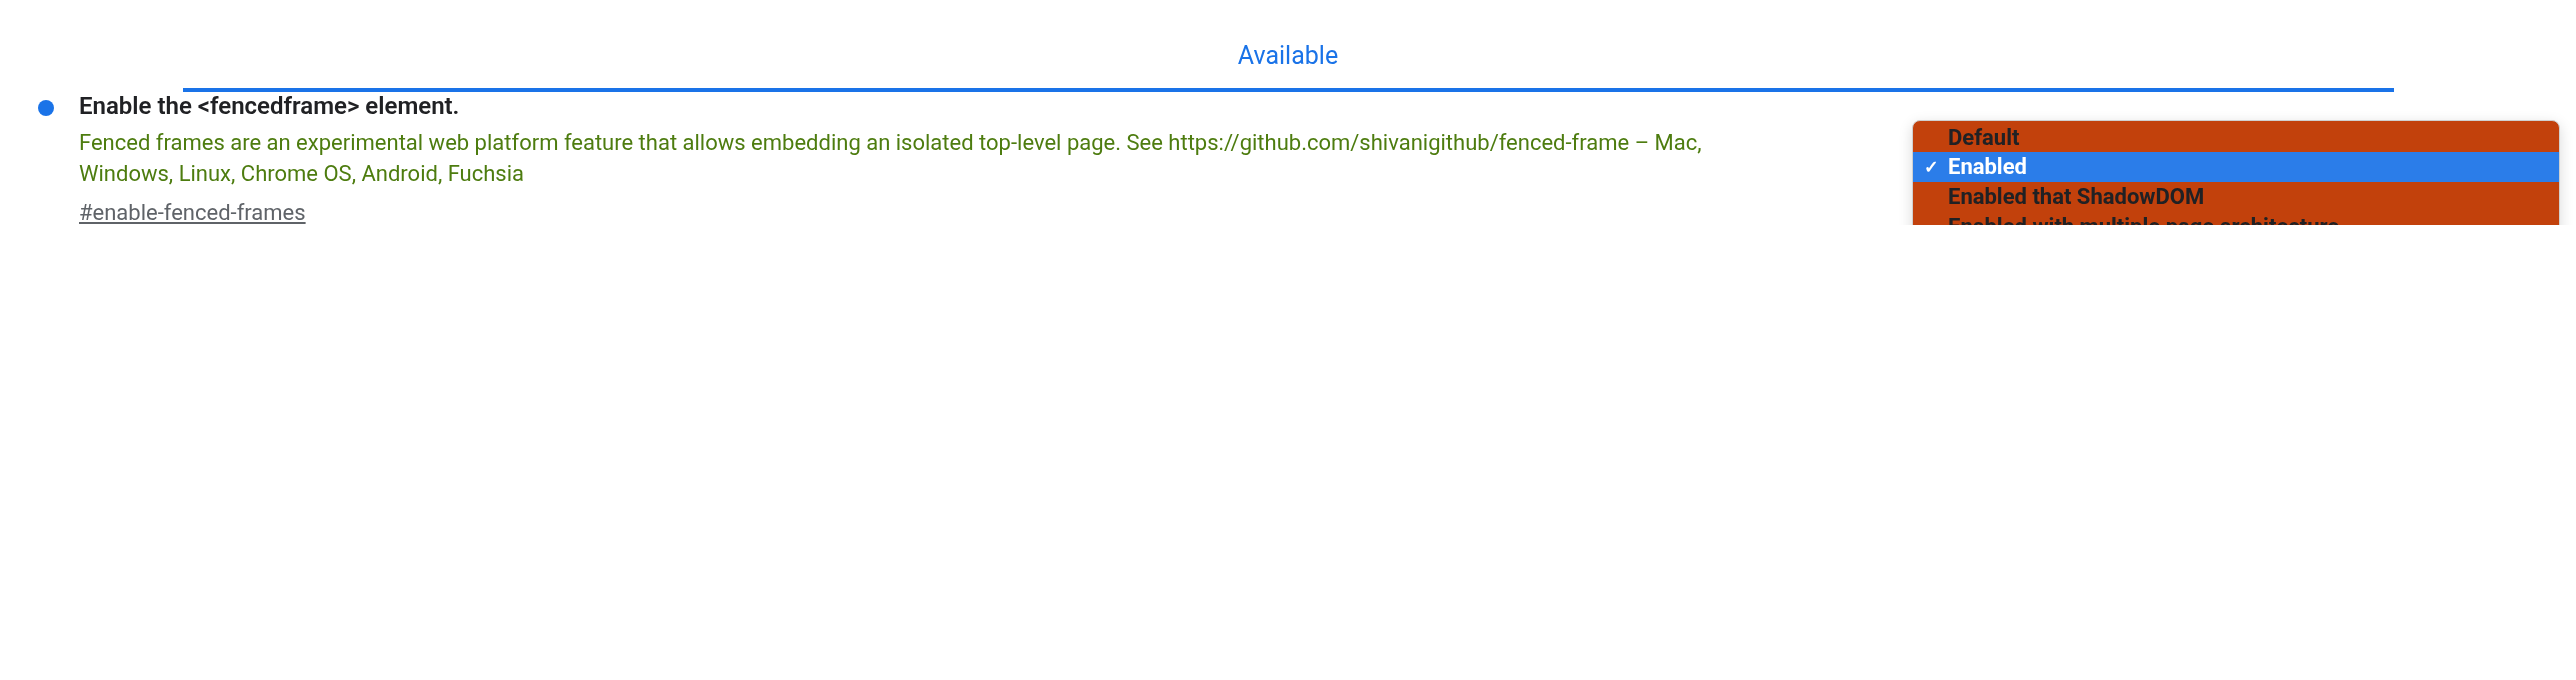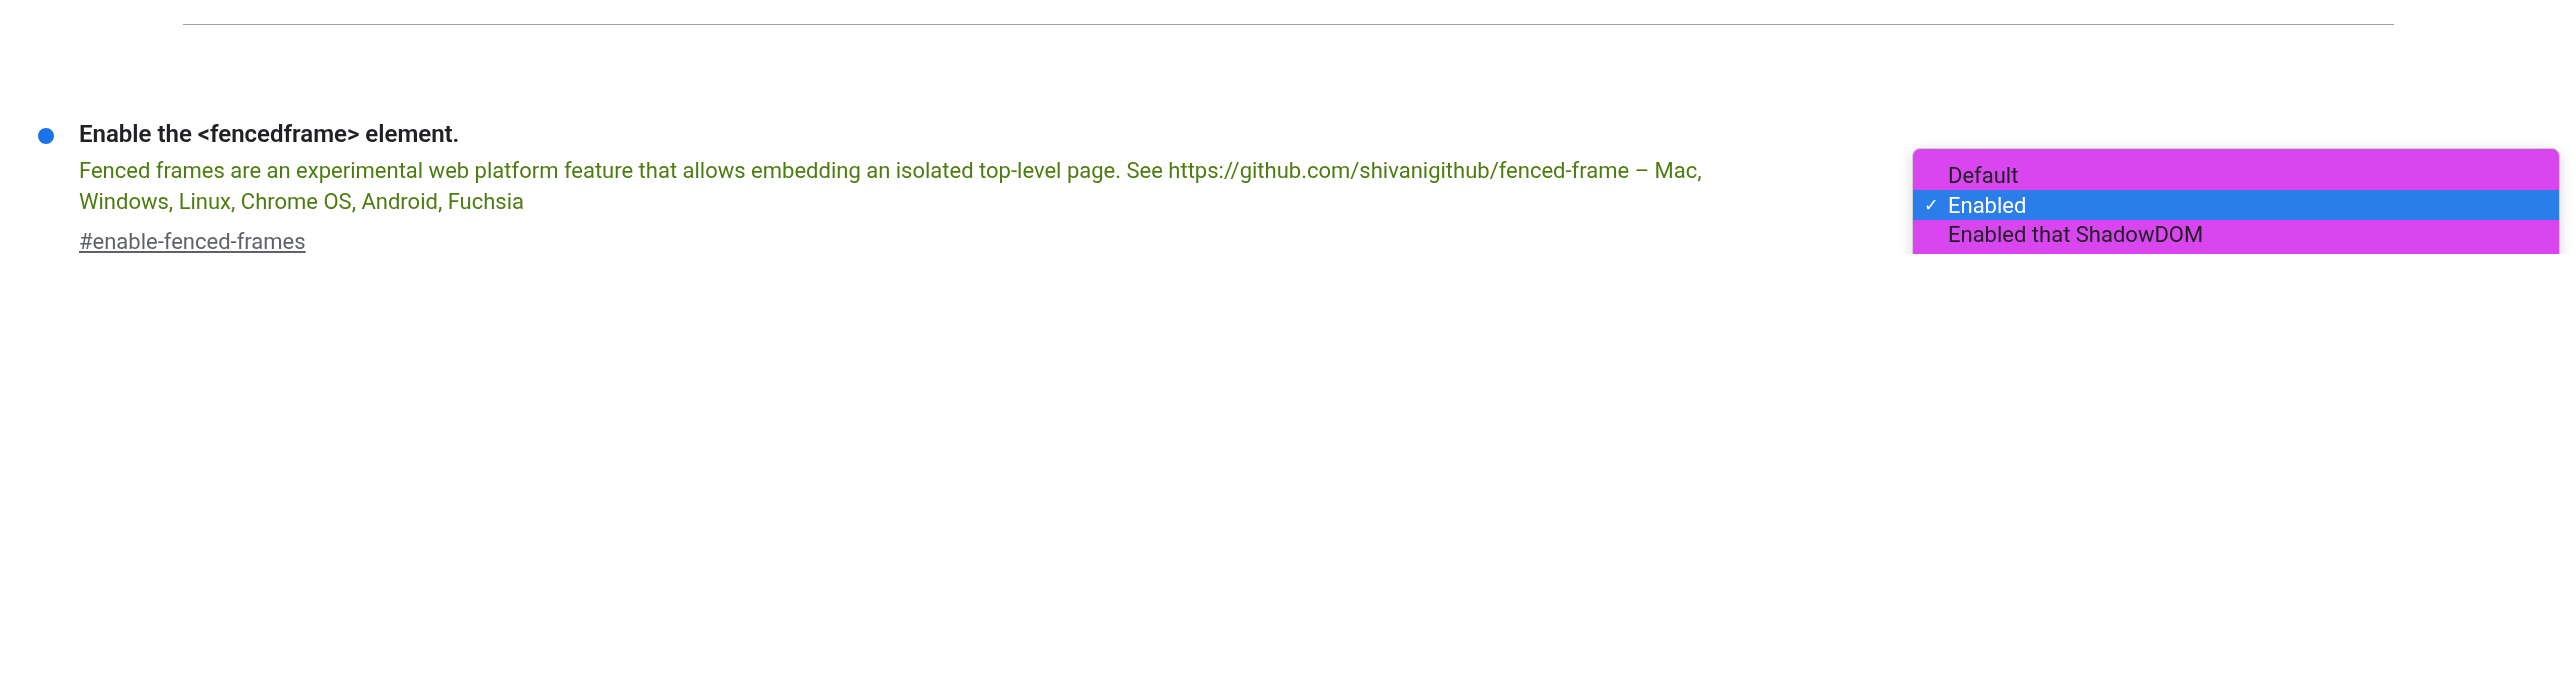--- a/index.html
+++ b/index.html
@@ -37,21 +37,20 @@
     .tab.active::after {
       content: "";
       position: absolute;
       left: 0; right: 0; bottom: -1.6px;
       height: 4.7px;
       background: #1a73e8;
     }
     .flag-row {
       display: flex;
       align-items: flex-start;
-      margin-top: 95px;
       gap: 47px;
       position: relative;
     }
     .flag-text {
       flex: 1;
       position: relative;
       padding-left: 47px;
     }
     .bullet {
       position: absolute;
@@ -81,27 +80,28 @@
       color: #5f6368;
       text-decoration: underline;
       cursor: pointer;
     }
     .dropdown-wrapper {
       position: absolute;
       right: -16px;
       top: 28.4px;
     }
     .dropdown {
-      background: #d946ef;
+      background: #c2410c;
       border: 0.8px solid #d0d0d0;
       border-radius: 8px;
       box-shadow: 0 4.7px 14.2px rgba(0,0,0,0.15);
-      padding: 11px 0;
+      padding: 1px 0;
       min-width: 648px;
       font-size: 22px;
+      font-weight: bold;
     }
     .dropdown-option {
       padding: 2.4px 22px 2.4px 35px;
       position: relative;
       cursor: pointer;
       color: #202124;
       white-space: nowrap;
     }
     .dropdown-option.selected {
       background: #2b7de9;
@@ -117,20 +117,21 @@
       transform: translateY(-50%);
       font-size: 17.4px;
       display: none;
     }
   </style>
 </head>
 <body>
 
 <div class="container">
   <div class="tabs">
+    <div class="tab active">Available</div>
   </div>
 
   <div class="flag-row">
     <div class="flag-text">
       <span class="bullet"></span>
       <div class="flag-title">Enable the &lt;fencedframe&gt; element.</div>
       <div class="flag-desc">Fenced frames are an experimental web platform feature that allows embedding an isolated top-level page. See https://github.com/shivanigithub/fenced-frame – Mac, Windows, Linux, Chrome OS, Android, Fuchsia</div>
       <a class="flag-hash">#enable-fenced-frames</a>
     </div>
 

